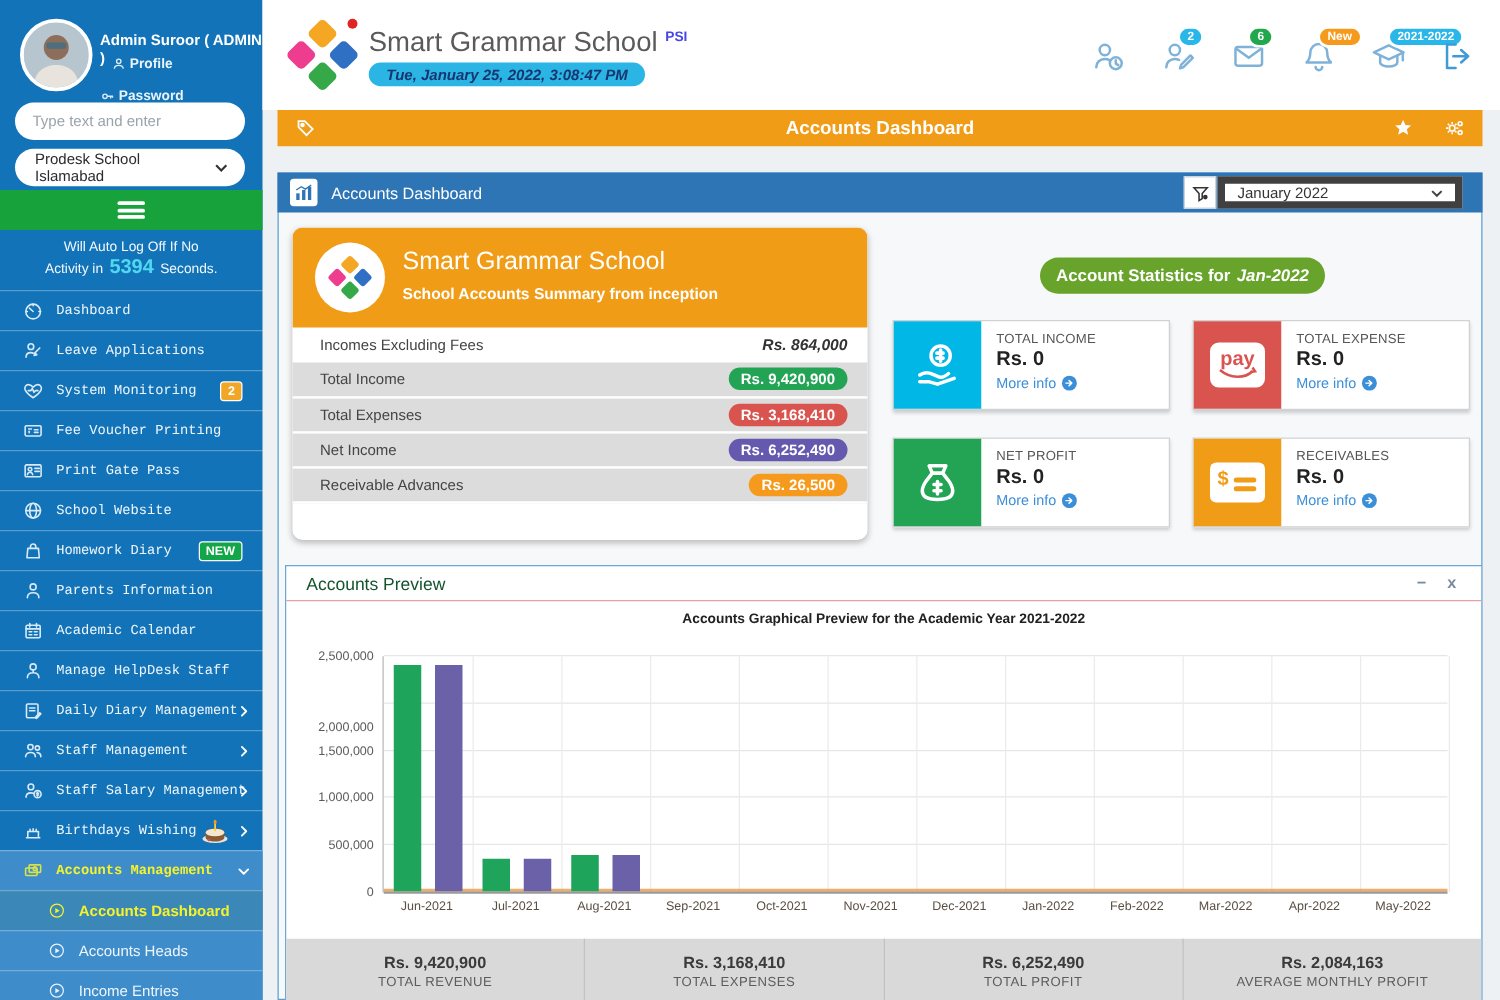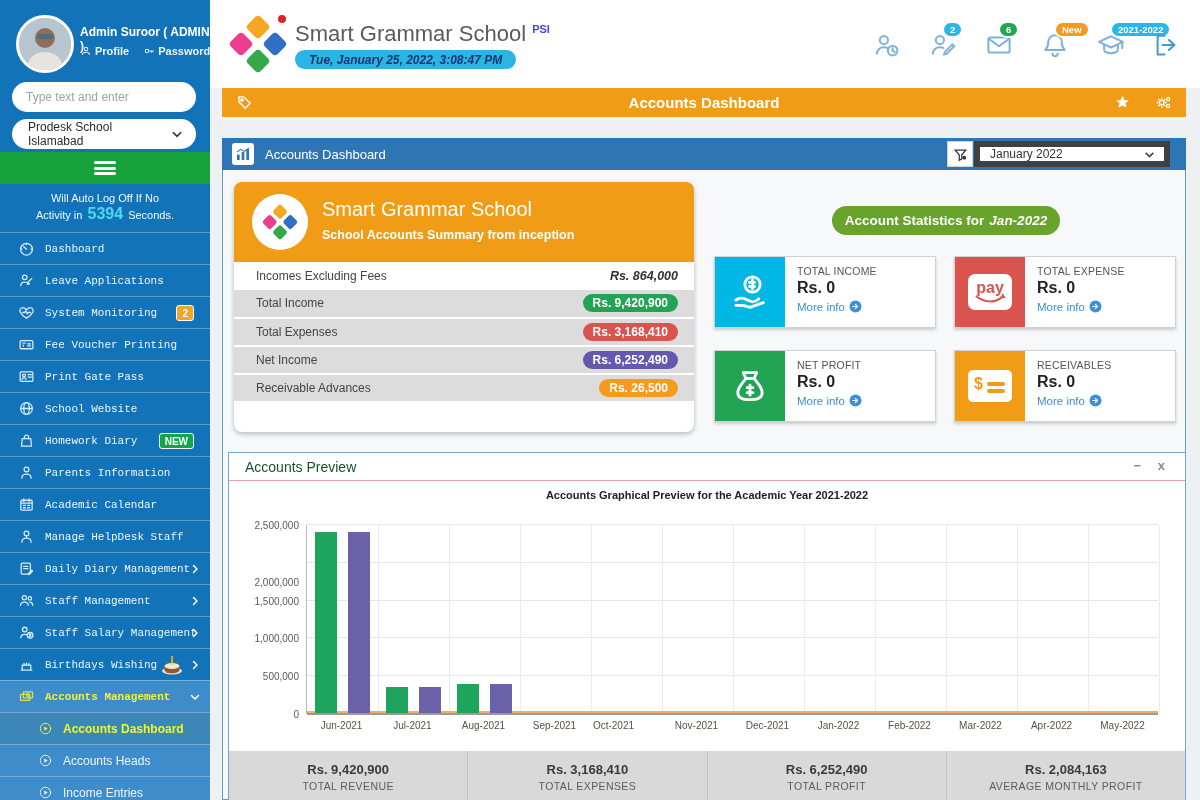--- a/index.html
+++ b/index.html
@@ -5,21 +5,21 @@
   * { margin:0; padding:0; box-sizing:border-box; }
   html,body { width:1200px; height:800px; font-family:"Liberation Sans", sans-serif; background:#eef1f4; }
   #app { position:relative; width:1200px; height:800px; overflow:hidden; background:#eef1f4; }
   svg { display:block; }
 
   
   #sidebar { position:absolute; left:0; top:0; width:210px; height:800px; background:#1273b8; color:#fff; }
   .avatar { position:absolute; left:16px; top:15px; width:58px; height:58px; border-radius:50%;
             border:3px solid #fff; background:#c8d6e2; overflow:hidden; }
   .user-name { position:absolute; left:80px; top:25px; font-size:12px; font-weight:bold; color:#fff; }
-  .user-links { position:absolute; left:80px; top:45px; font-size:11px; color:#eaf4fb; display:flex; gap:14px; align-items:center; }
+  .user-links { position:absolute; left:80px; top:45px; font-size:11px; color:#eaf4fb; display:flex; gap:14px; align-items:center;flex-direction:column; }
   .user-links .lnk { display:flex; align-items:center; gap:3px; cursor:pointer; font-weight:bold; }
   .user-links .ic { width:12px; height:12px; color:#dcebf7; }
   .side-input { position:absolute; left:12px; top:82px; width:184px; height:30px; border-radius:16px; border:none;
                 padding:0 14px; font-size:12px; color:#333; outline:none; font-family:"Liberation Sans",sans-serif; }
   .side-input::placeholder { color:#9aa3ab; }
   .side-select { position:absolute; left:12px; top:119px; width:184px; height:30px; border-radius:16px; background:#fff;
                  color:#2b2b2b; font-size:12px; display:flex; align-items:center; padding:0 12px 0 16px; cursor:pointer; }
   .side-select .sel-txt { flex:1; }
   .side-select .ic { width:14px; height:14px; color:#333; }
   #green-bar { position:absolute; left:0; top:152px; width:210px; height:32px; background:#17a23c; display:flex; align-items:center; justify-content:center; cursor:pointer; }
@@ -687,21 +687,21 @@
         <div class="bar" style="left: 79px; height: 25.704px; background: rgb(30, 165, 91);"></div>
         <div class="bar" style="left: 112px; height: 25.704px; background: rgb(106, 97, 169);"></div>
         <div class="bar" style="left: 150px; height: 29.484px; background: rgb(30, 165, 91);"></div>
         <div class="bar" style="left: 183px; height: 29.484px; background: rgb(106, 97, 169);"></div>
       </div>
     <div id="xlabels">
         <div style="left: 0px; width: 71px;">Jun-2021</div>
         <div style="left: 71px; width: 71px;">Jul-2021</div>
         <div style="left: 142px; width: 71px;">Aug-2021</div>
         <div style="left: 213px; width: 71px;">Sep-2021</div>
-        <div style="left: 272px; width: 71px;">Oct-2021</div>
+        <div style="left: 284px; width: 71px;">Oct-2021</div>
         <div style="left: 355px; width: 71px;">Nov-2021</div>
         <div style="left: 426px; width: 71px;">Dec-2021</div>
         <div style="left: 497px; width: 71px;">Jan-2022</div>
         <div style="left: 568px; width: 71px;">Feb-2022</div>
         <div style="left: 639px; width: 71px;">Mar-2022</div>
         <div style="left: 710px; width: 71px;">Apr-2022</div>
         <div style="left: 781px; width: 71px;">May-2022</div>
       </div>
     <div id="chart-footer">
         <div class="fcol">

